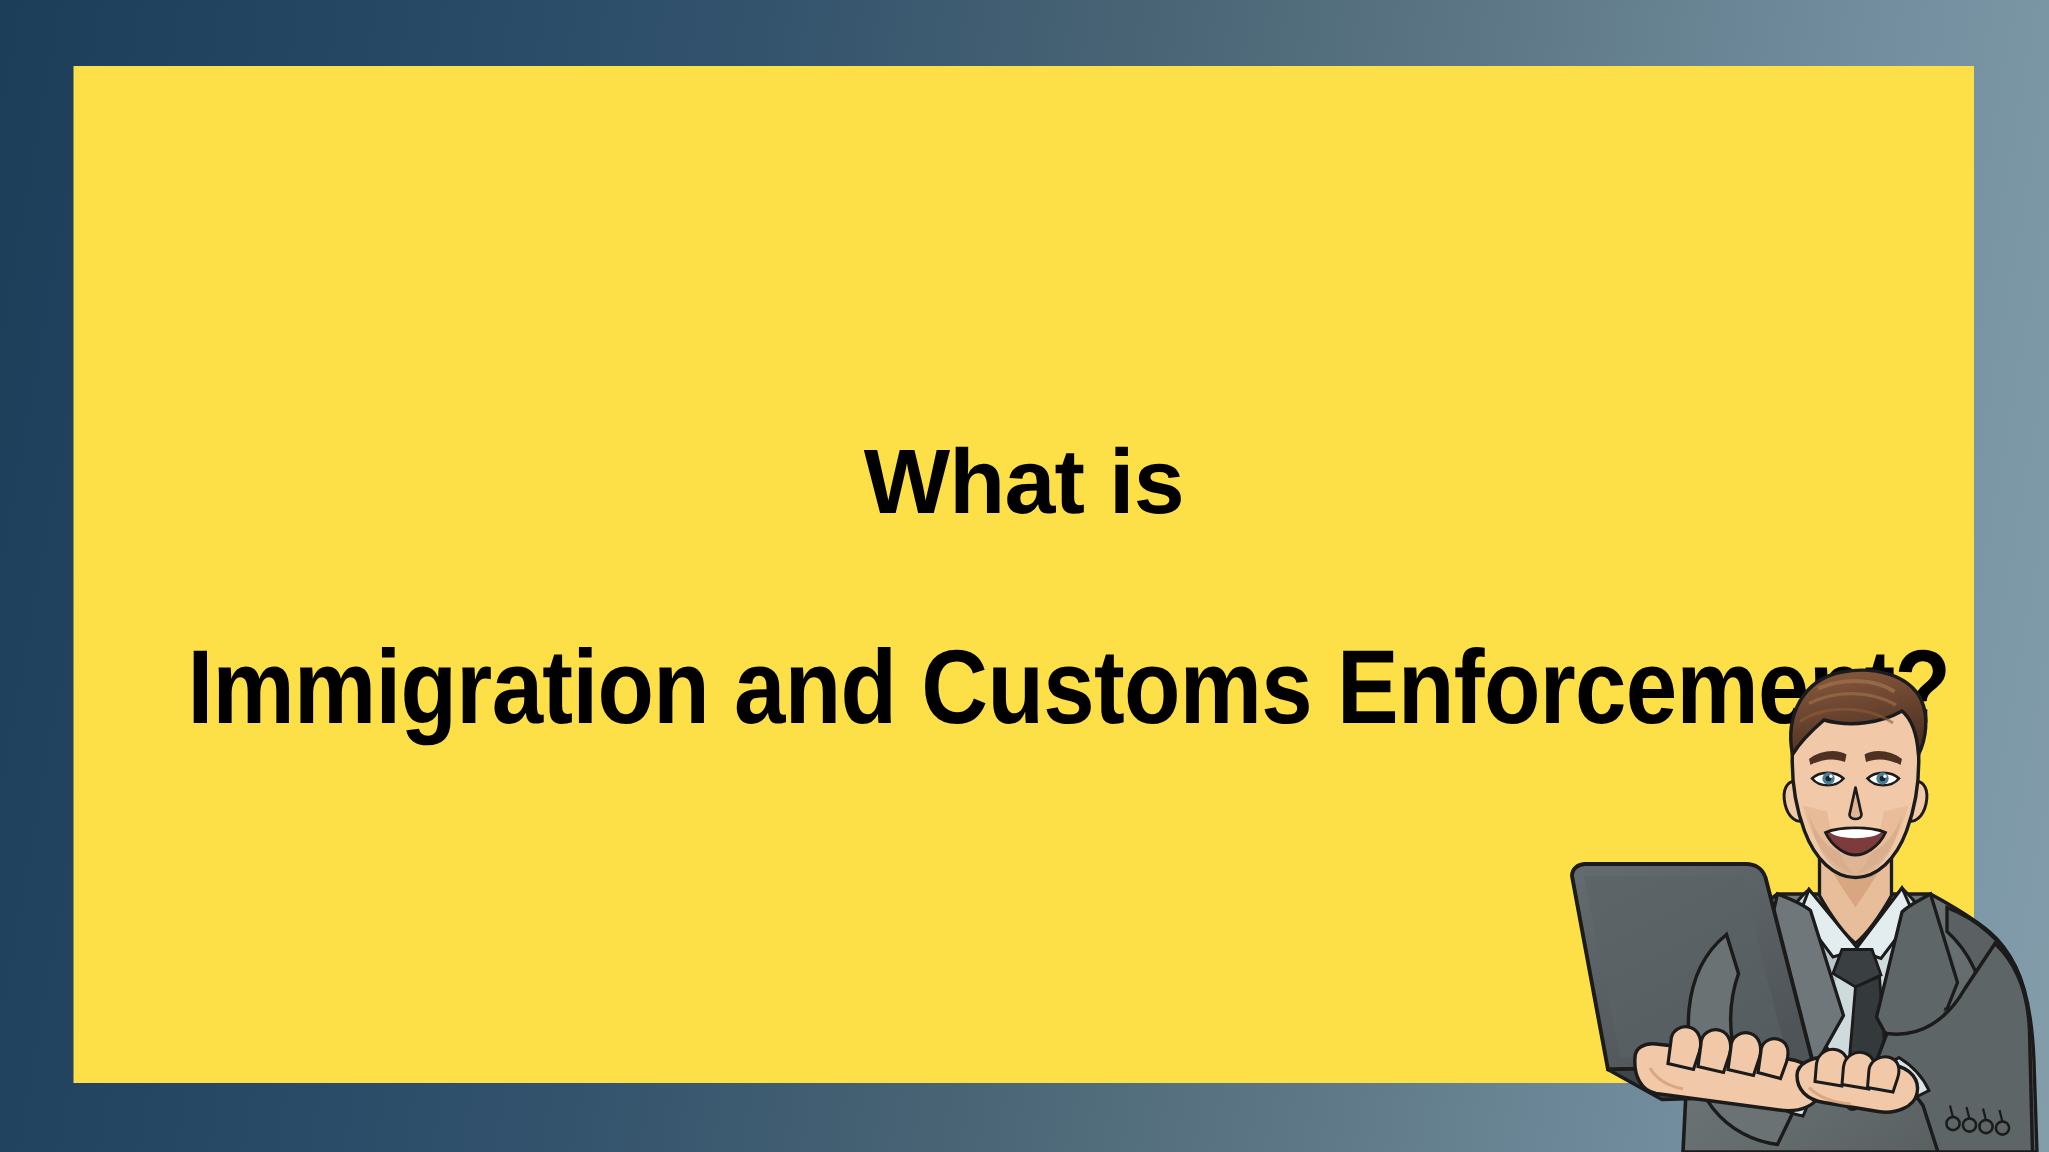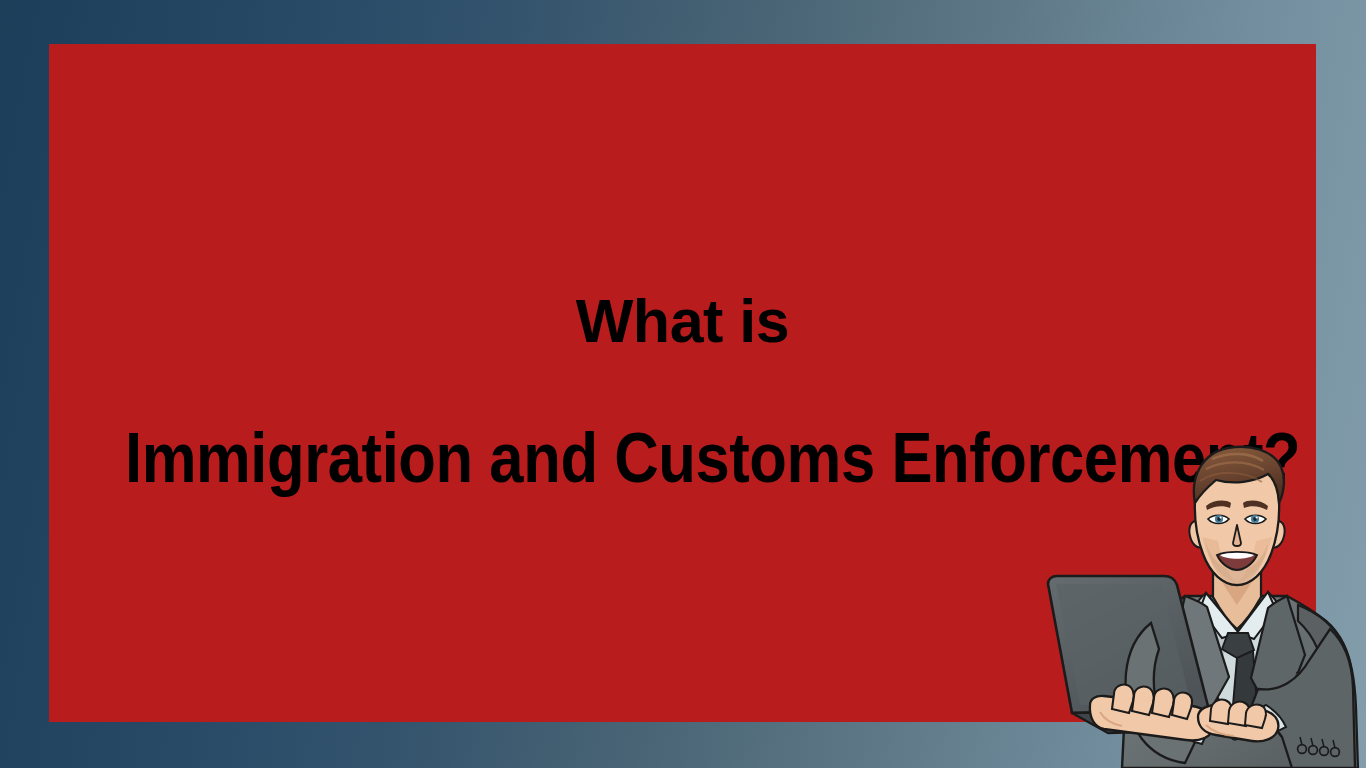--- a/index.html
+++ b/index.html
@@ -37,21 +37,21 @@
         #839dab 100%);
   }
 
   
   .content-card {
     position: absolute;
     left: 49px;
     top: 44px;
     width: 1267px;
     height: 678px;
-    background: #b91c1c;
+    background: #fde047;
   }
 
   
   .title-block {
     position: absolute;
     left: 0;
     top: 0;
     width: 1267px;
     height: 678px;
     pointer-events: none;

